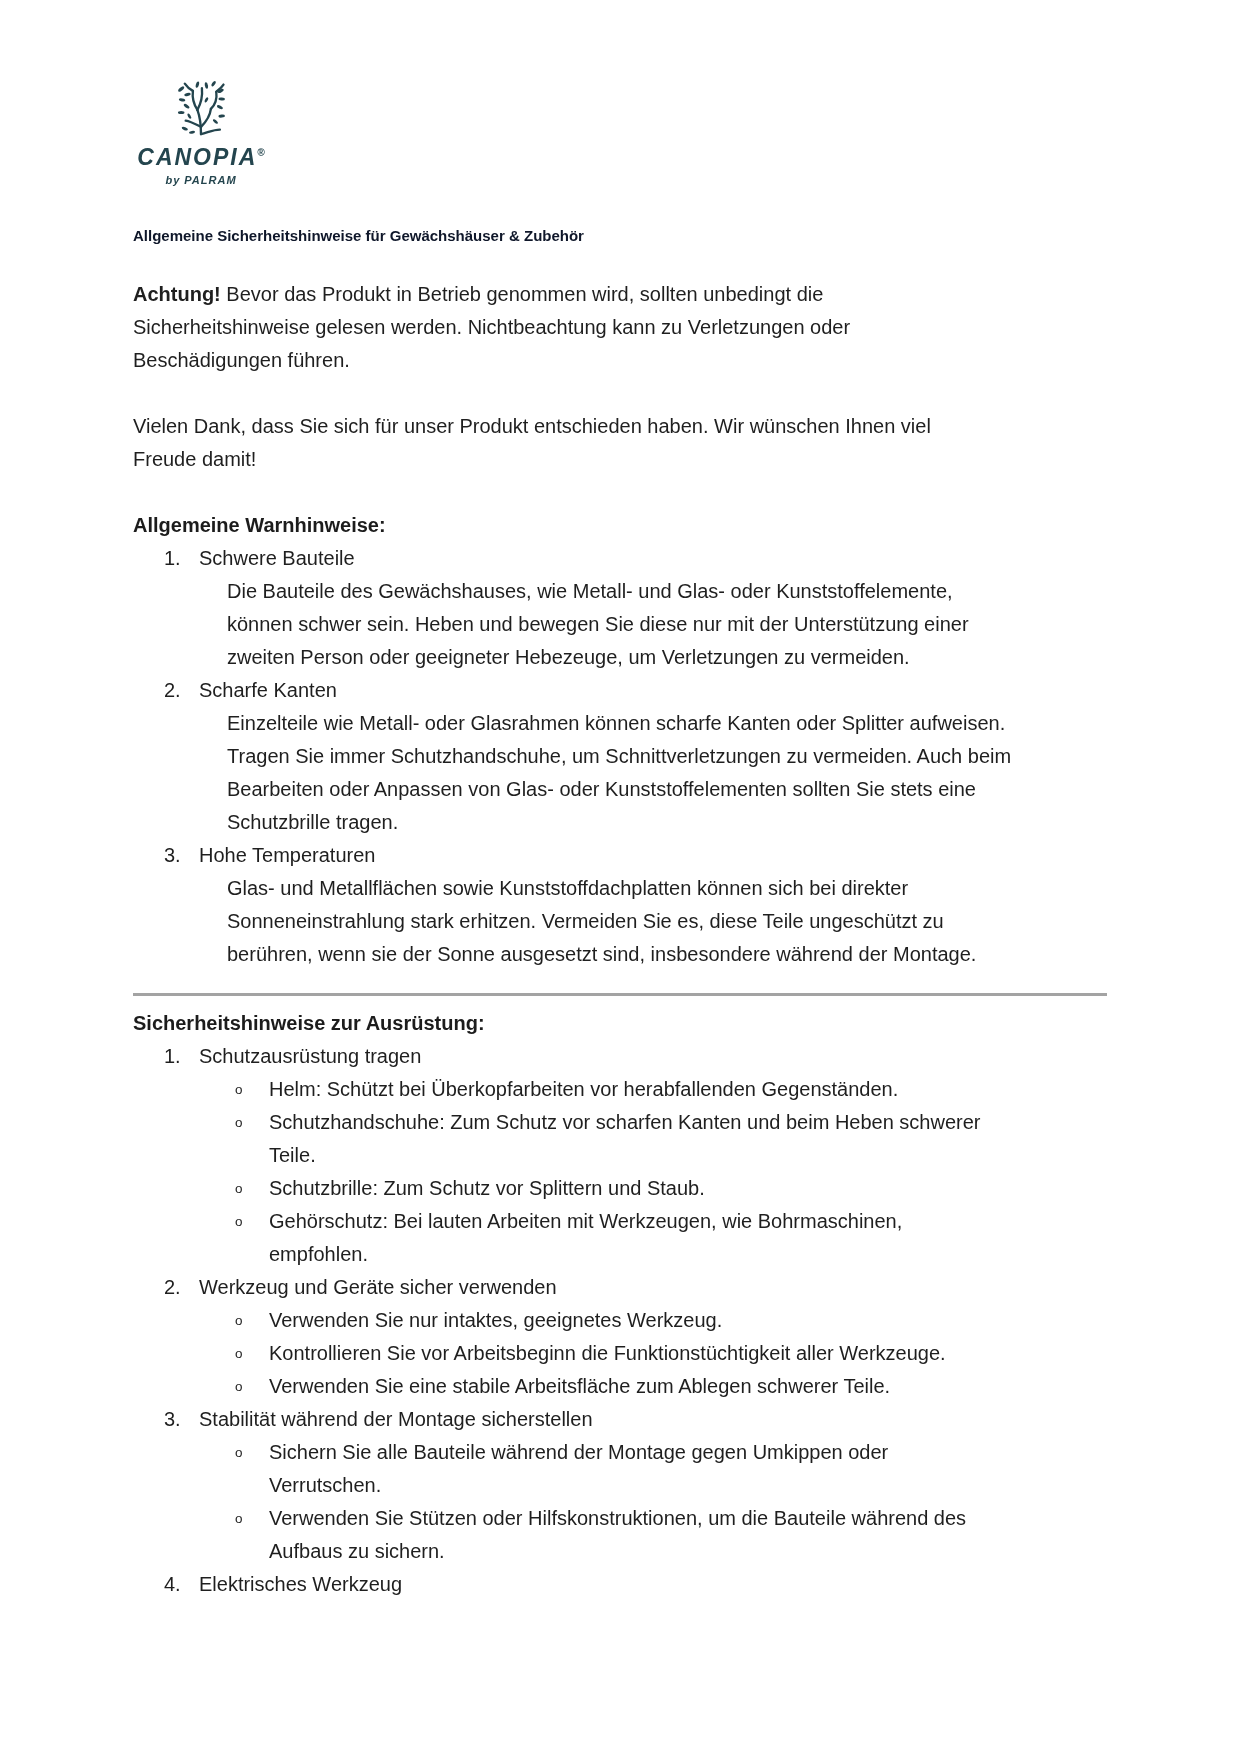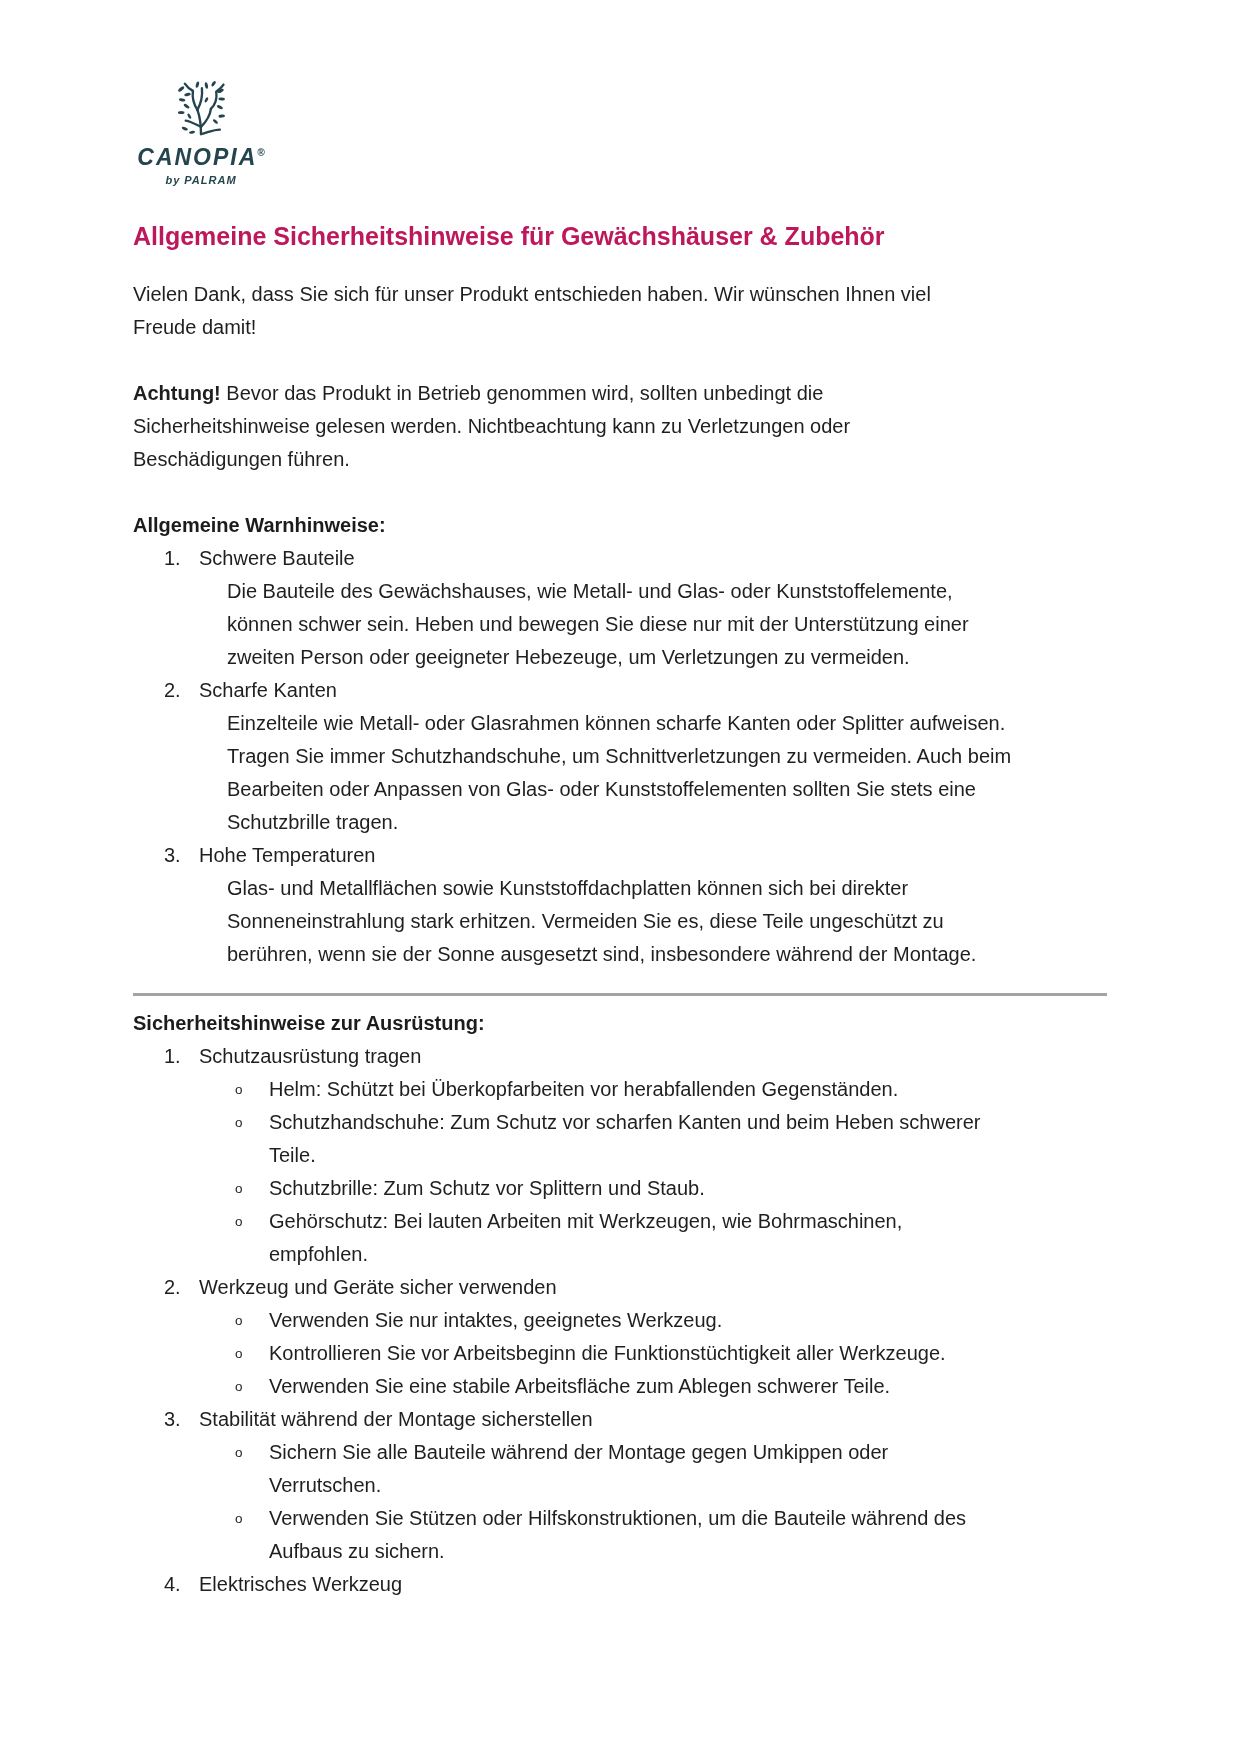--- a/index.html
+++ b/index.html
@@ -15,21 +15,21 @@
     font-size:20px;
     line-height:33px;
   }
   
   .logo{width:136px;text-align:center;margin-bottom:34px;font-style:italic;}
   .logo-icon{display:block;margin:0 auto 4px auto;width:54px;height:56px;}
   .logo-brand{color:#24454e;font-size:23px;font-weight:700;letter-spacing:2px;line-height:26px;white-space:nowrap;}
   .logo-reg{font-size:10px;vertical-align:super;letter-spacing:0;}
   .logo-byline{color:#24454e;font-size:11px;font-weight:700;letter-spacing:1px;line-height:16px;margin-top:2px;}
   
-  h1{font-size:25px;line-height:28px;font-weight:700;color:#be185d;margin:16px 0 28px 0;}
+  h1{font-size:15px;line-height:28px;font-weight:700;color:#0f172a;margin:16px 0 28px 0;}
   h2{font-size:20px;line-height:33px;font-weight:700;color:#1c1c1c;margin:0;}
   
   .contact{margin:0 0 31px 0;}
   .contact div{white-space:pre-line;}
   .para{margin:0 0 33px 0;white-space:pre-line;}
   .para b{font-weight:700;}
   
   .li{display:flex;}
   .num{width:35px;margin-left:31px;flex:0 0 auto;}
   .li-body{flex:1;min-width:0;}
@@ -79,26 +79,26 @@
         <ellipse cx="17" cy="40" rx="3.2" ry="1.5" transform="rotate(60 17 40)"></ellipse>
       </g>
     </svg>
     <div class="logo-brand"><span>CANOPIA</span><span class="logo-reg">®</span></div>
     <div class="logo-byline">by PALRAM</div>
   </header>
 
   <h1>Allgemeine Sicherheitshinweise für Gewächshäuser &amp; Zubehör</h1>
 
 
-  <p class="para">Vielen Dank, dass Sie sich für unser Produkt entschieden haben. Wir wünschen Ihnen viel
-Freude damit!</p>
-
   <p class="para"><b>Achtung!</b><span> Bevor das Produkt in Betrieb genommen wird, sollten unbedingt die
 Sicherheitshinweise gelesen werden. Nichtbeachtung kann zu Verletzungen oder
 Beschädigungen führen.</span></p>
+
+  <p class="para">Vielen Dank, dass Sie sich für unser Produkt entschieden haben. Wir wünschen Ihnen viel
+Freude damit!</p>
 
   <h2>Allgemeine Warnhinweise:</h2>
 
   <div class="list">
     <div class="li">
       <span class="num">1.</span>
       <div class="li-body">
         <div class="li-title">Schwere Bauteile</div>
         <div class="li-text">Die Bauteile des Gewächshauses, wie Metall- und Glas- oder Kunststoffelemente,
 können schwer sein. Heben und bewegen Sie diese nur mit der Unterstützung einer

